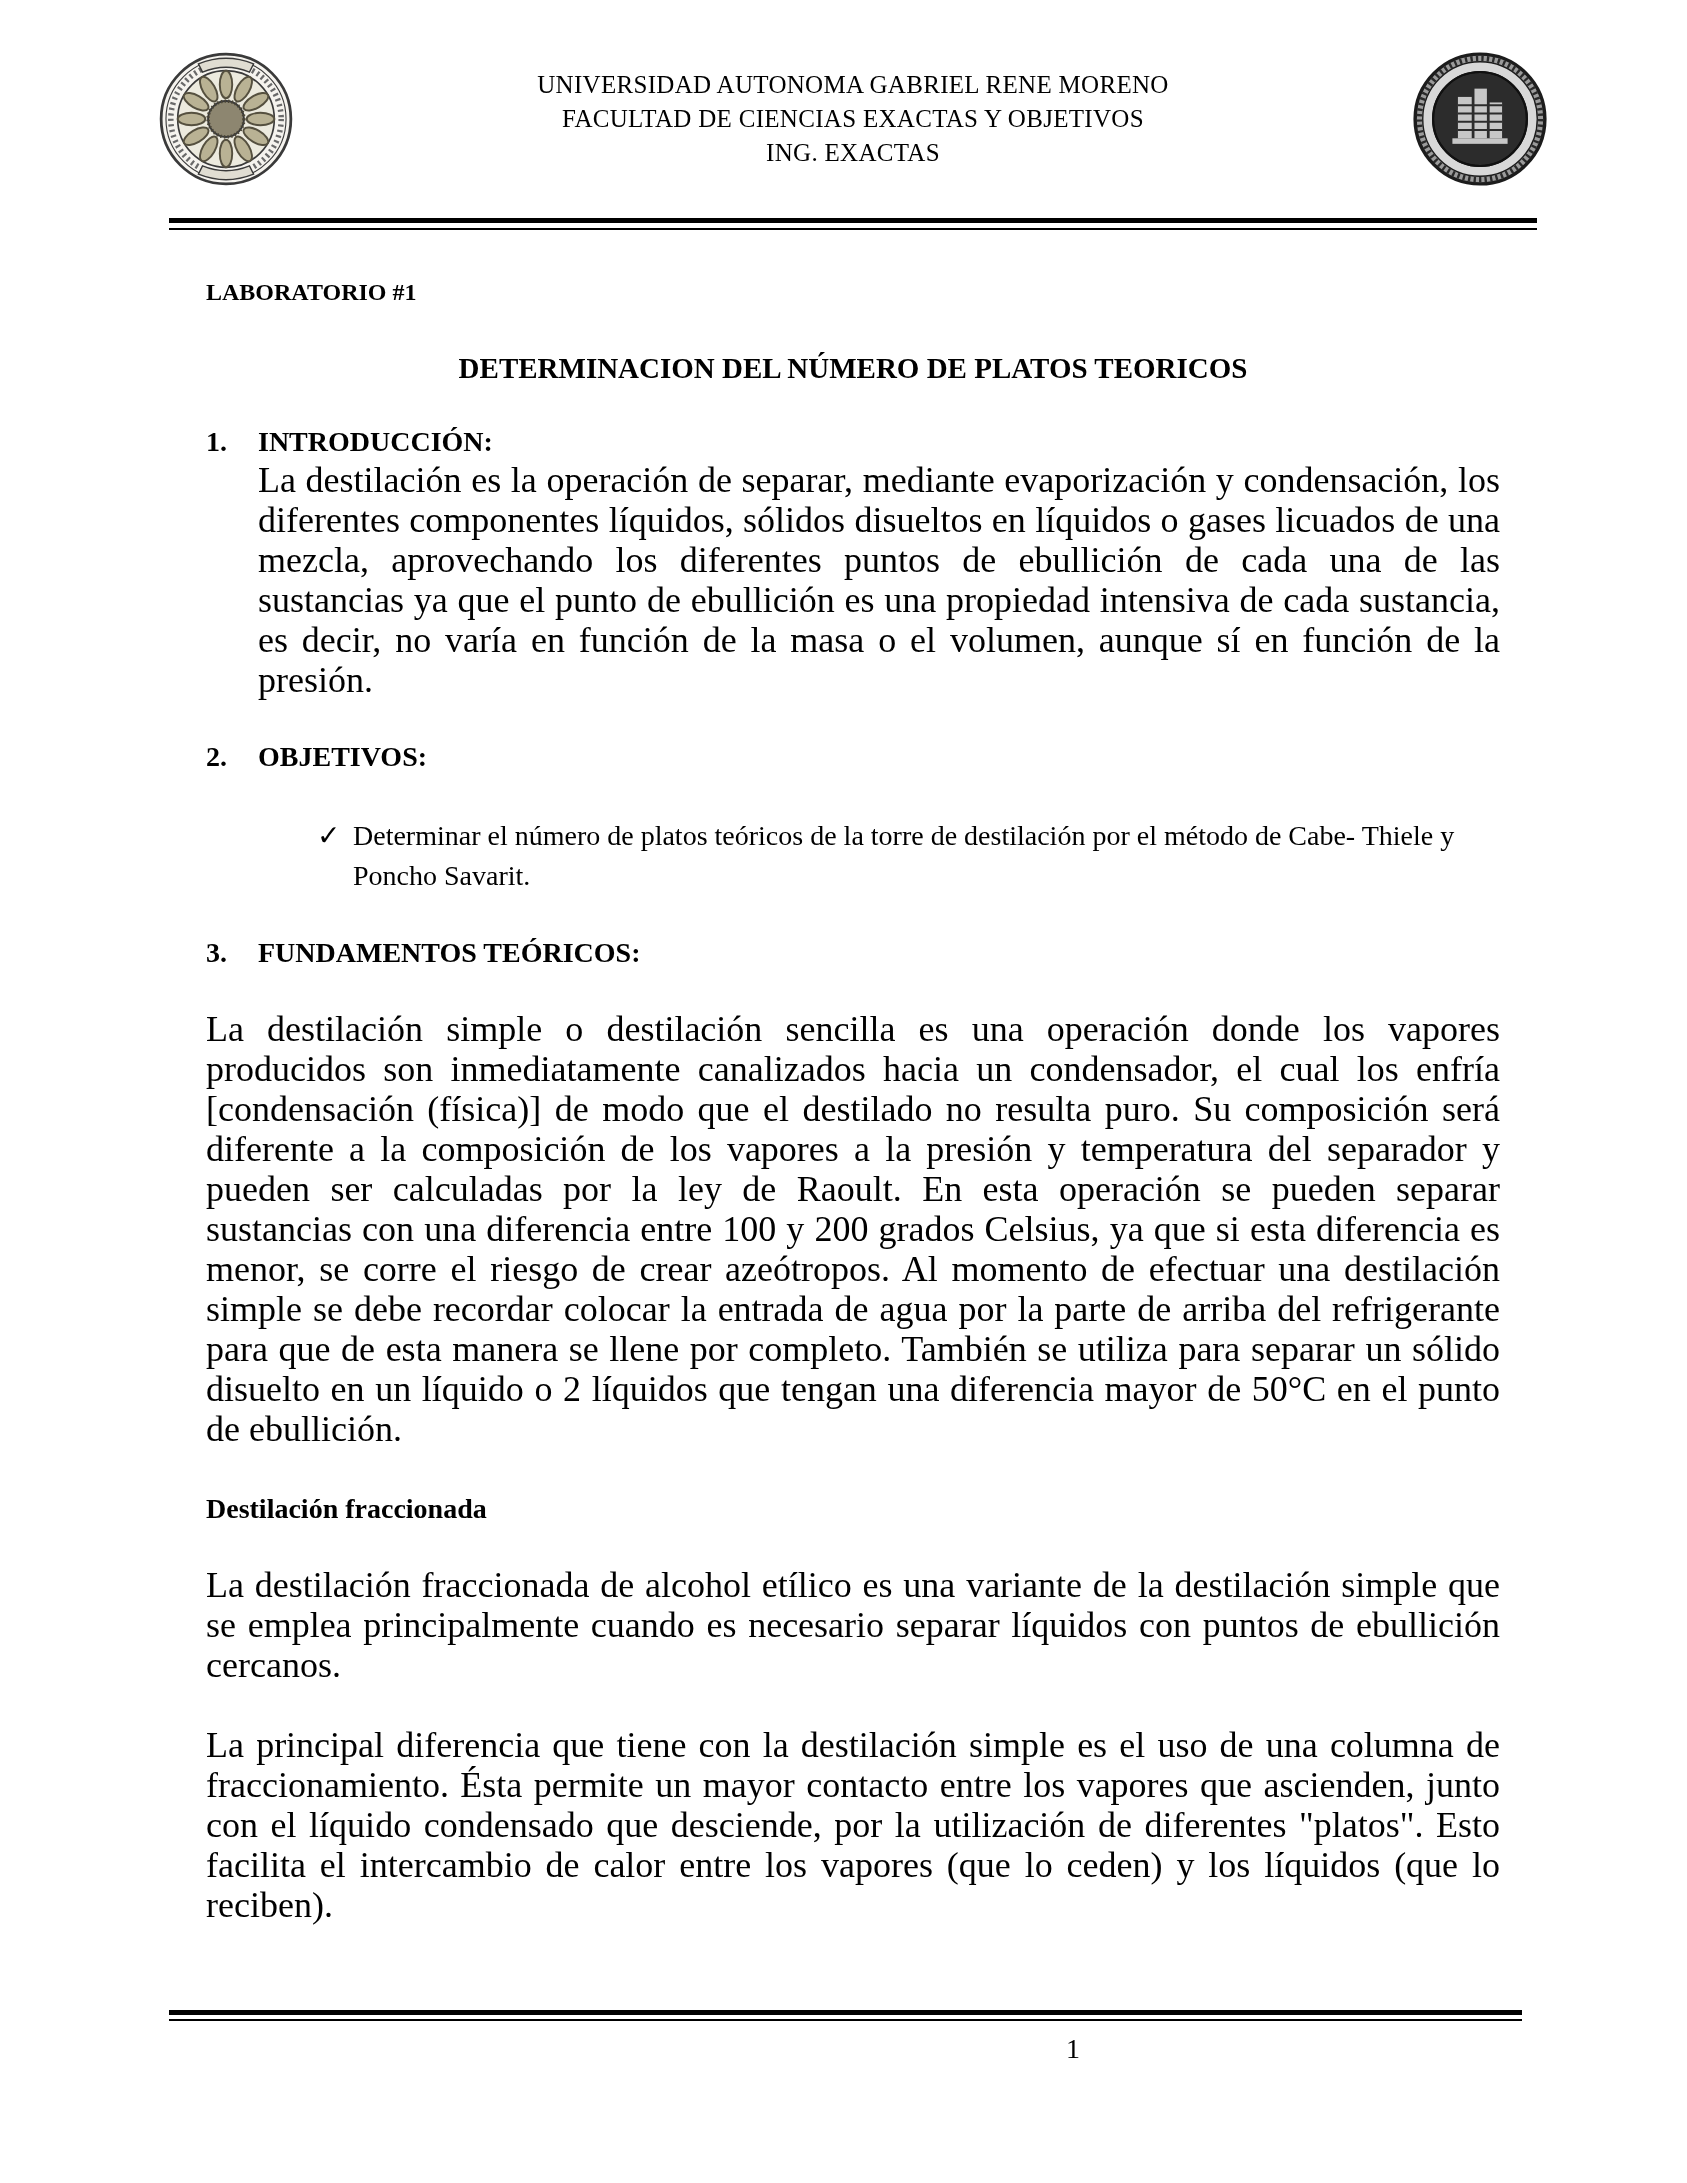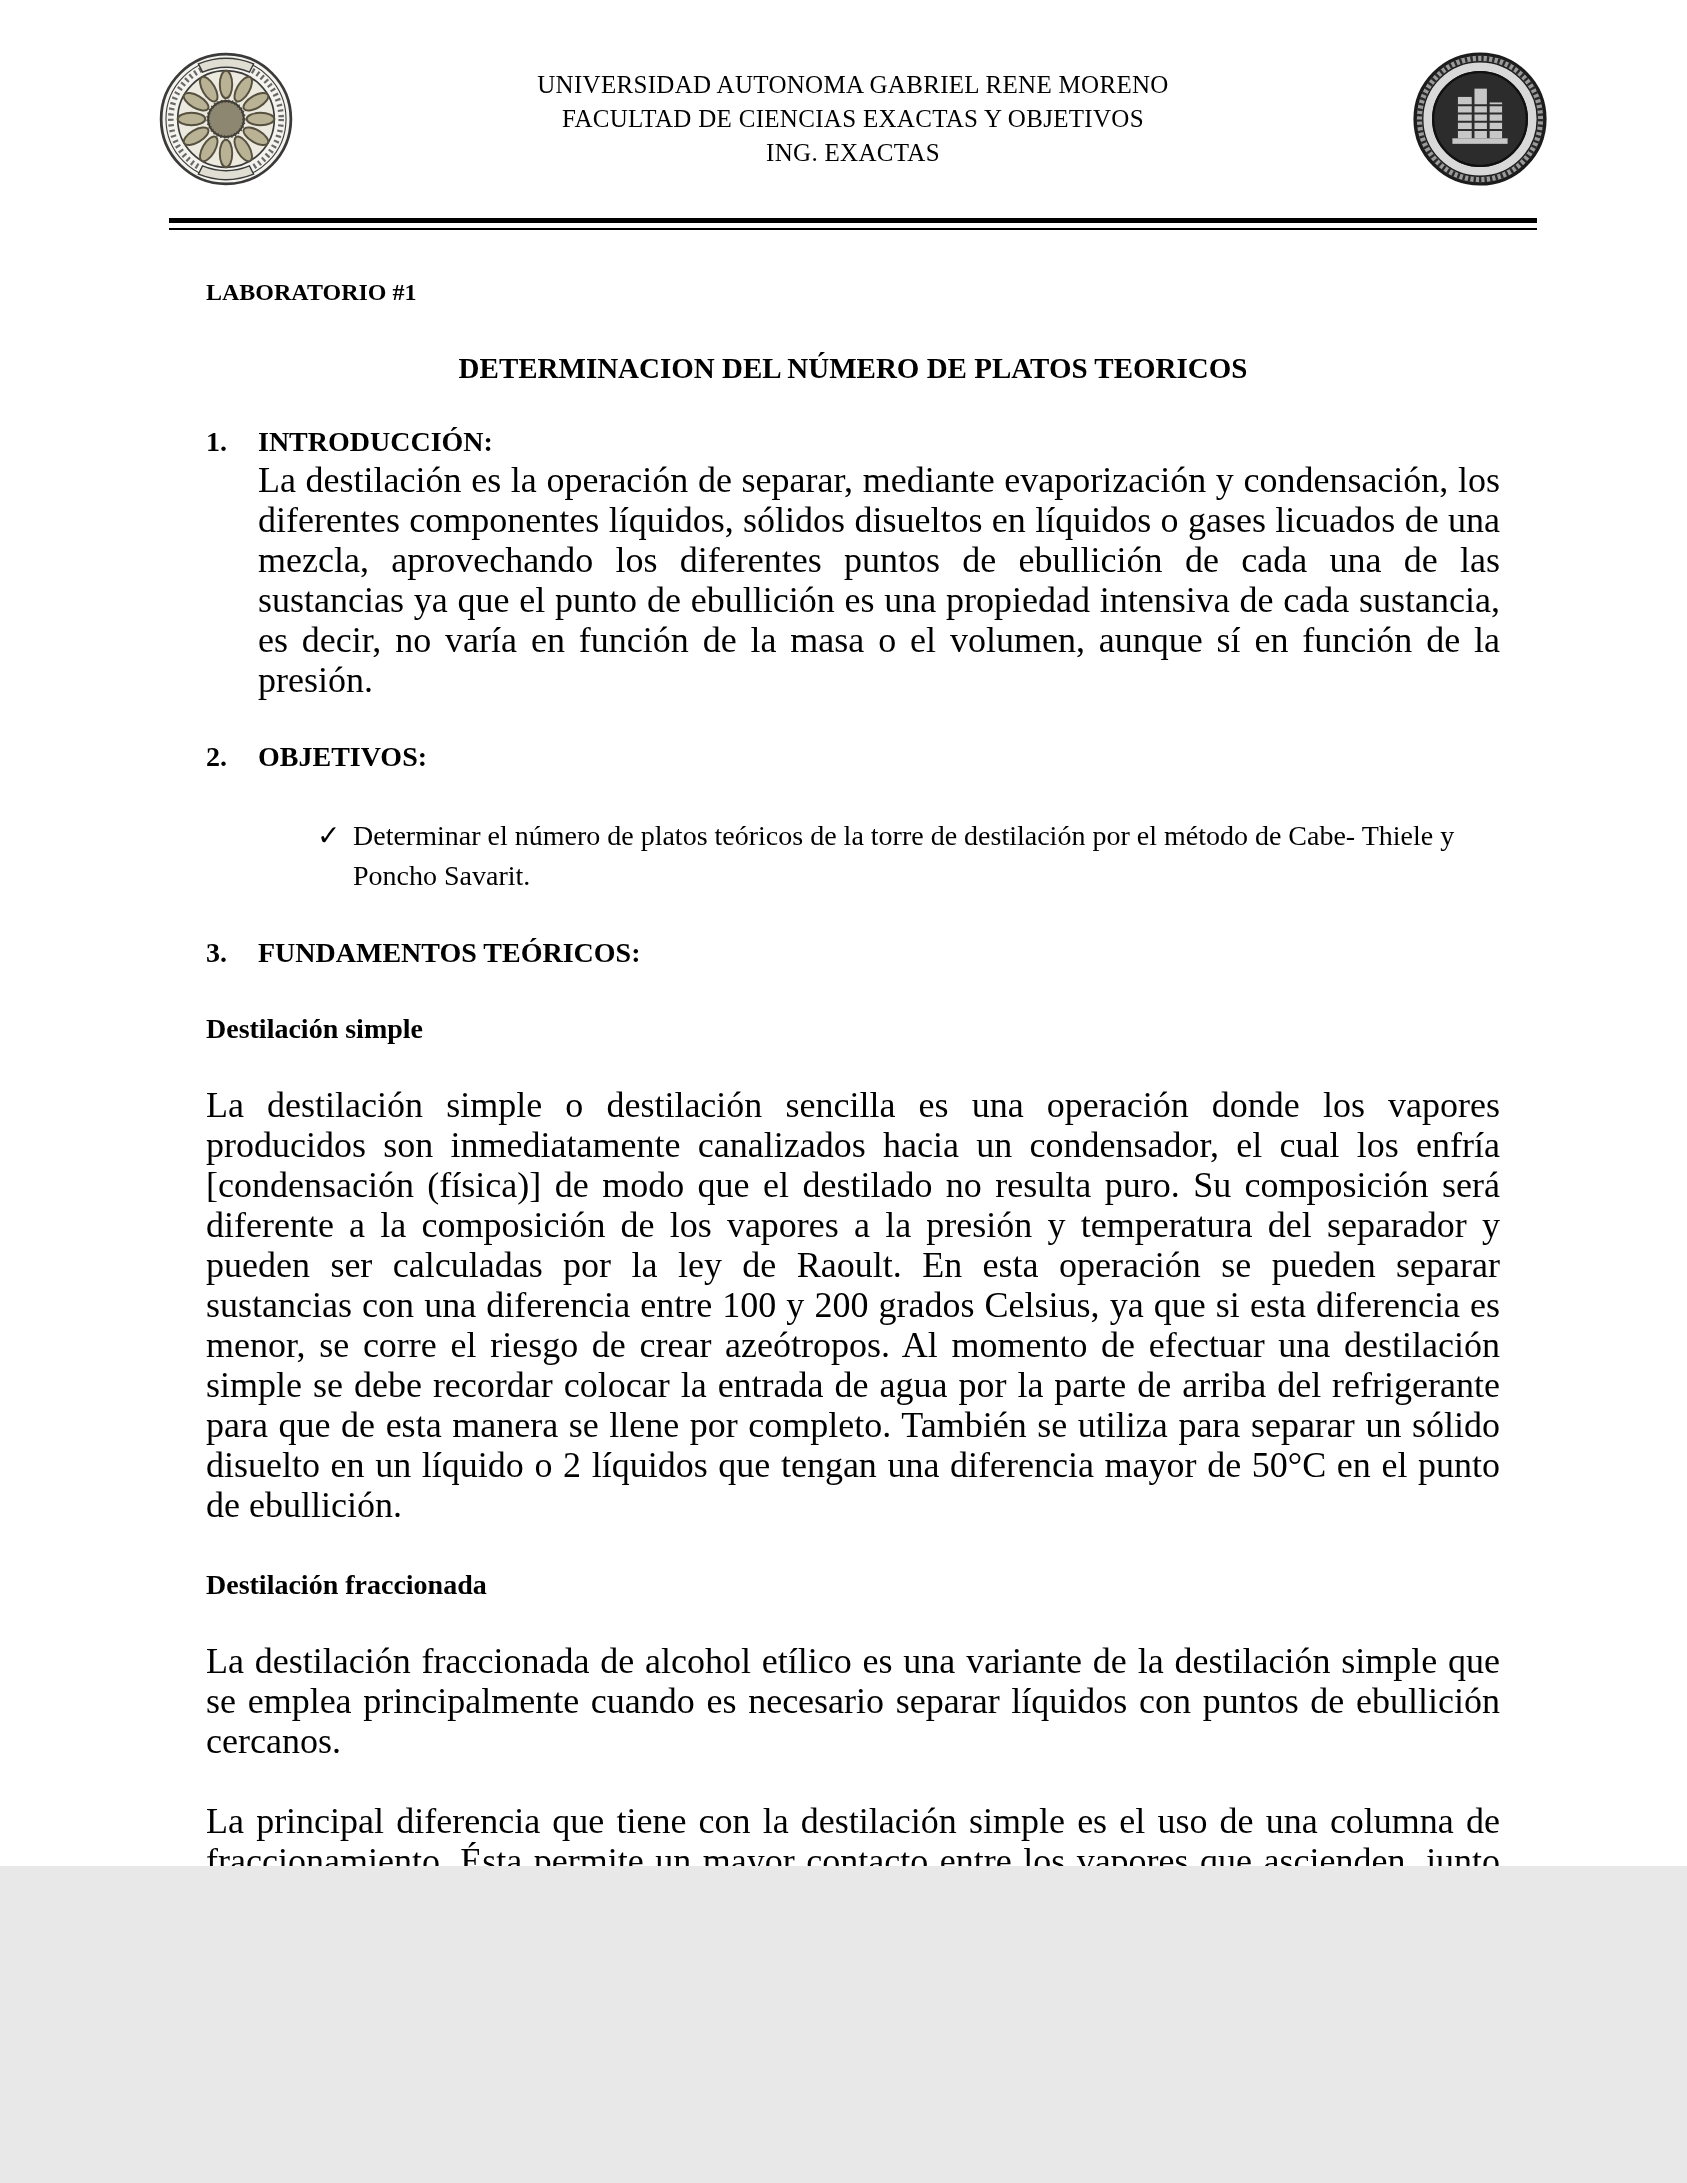--- a/index.html
+++ b/index.html
@@ -1,17 +1,17 @@
 <!DOCTYPE html>
 <html style="font-size:13px"><head>
 <meta charset="utf-8">
 <style>
   html,body{margin:0;padding:0;background:#e8e8e8;}
   .page{
-    width:1687px;height:1866px;position:relative;background:#ffffff;
+    width:1687px;height:2183px;position:relative;background:#ffffff;
     font-family:"Liberation Serif",serif;color:#000;
     box-sizing:border-box;padding:25px 187px 0 206px;overflow:hidden;
   }
   
   .doc-header{display:flex;align-items:center;justify-content:space-between;margin:0 -49px;height:188px;}
   .seal{width:138px;height:138px;flex:0 0 auto;}
   .seal svg{width:100%;height:100%;display:block;}
   .header-text{text-align:center;font-size:25px;line-height:34px;letter-spacing:0.3px;}
   .double-rule{height:5px;border-top:5.8px solid #000;border-bottom:2.5px solid #000;margin:5px -37px 0 -37px;}
   
@@ -115,21 +115,20 @@
     <div class="check-item">
       <span class="check-mark">✓</span>
       <span>Determinar el número de platos teóricos de la torre de destilación por el método de Cabe- Thiele y Poncho Savarit.</span>
     </div>
 
     <div class="section-head">
       <span class="num">3.</span>
       <span>FUNDAMENTOS TEÓRICOS:</span>
     </div>
 
-    <div class="bold-head">Destilación simple</div>
     <p class="body-text spaced">La destilación simple o destilación sencilla es una operación donde los vapores producidos son inmediatamente canalizados hacia un condensador, el cual los enfría [condensación (física)] de modo que el destilado no resulta puro. Su composición será diferente a la composición de los vapores a la presión y temperatura del separador y pueden ser calculadas por la ley de Raoult. En esta operación se pueden separar sustancias con una diferencia entre 100 y 200 grados Celsius, ya que si esta diferencia es menor, se corre el riesgo de crear azeótropos. Al momento de efectuar una destilación simple se debe recordar colocar la entrada de agua por la parte de arriba del refrigerante para que de esta manera se llene por completo. También se utiliza para separar un sólido disuelto en un líquido o 2 líquidos que tengan una diferencia mayor de 50°C en el punto de ebullición.</p>
 
     <div class="bold-head">Destilación fraccionada</div>
     <p class="body-text spaced">La destilación fraccionada de alcohol etílico es una variante de la destilación simple que se emplea principalmente cuando es necesario separar líquidos con puntos de ebullición cercanos.</p>
     <p class="body-text spaced">La principal diferencia que tiene con la destilación simple es el uso de una columna de fraccionamiento. Ésta permite un mayor contacto entre los vapores que ascienden, junto con el líquido condensado que desciende, por la utilización de diferentes "platos". Esto facilita el intercambio de calor entre los vapores (que lo ceden) y los líquidos (que lo reciben).</p>
 
   </main>
 
   <div class="footer-rule"></div>
   <div class="page-number">1</div>

